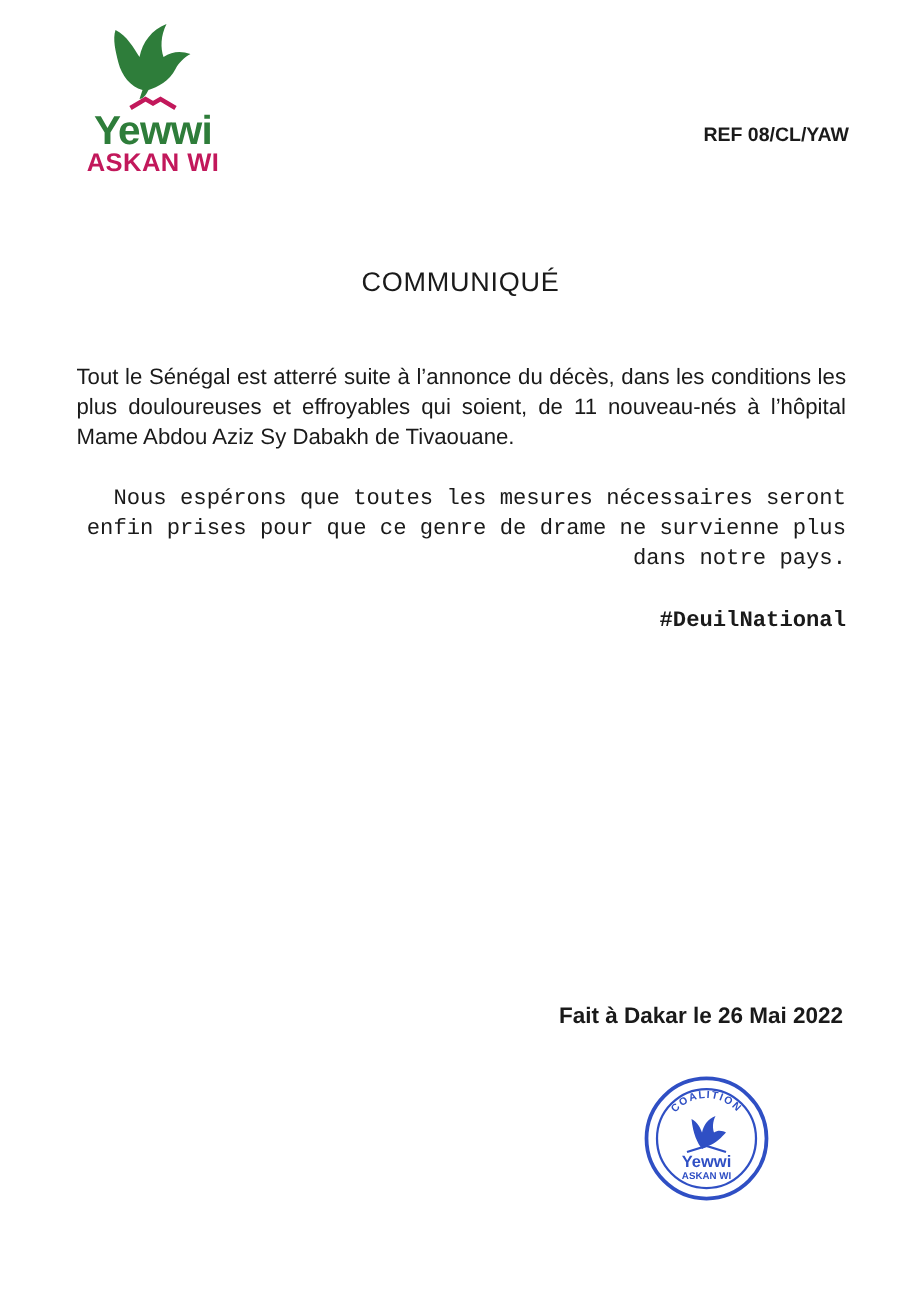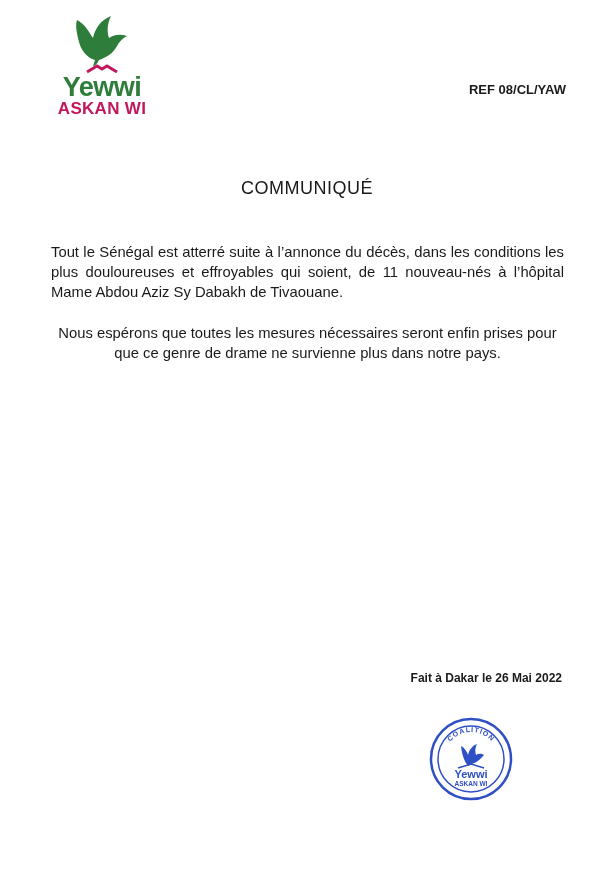--- a/index.html
+++ b/index.html
@@ -7,23 +7,23 @@
          font-family: "Liberation Sans", "DejaVu Sans", sans-serif; color: #1a1a1a; }
   .logo { position: absolute; left: 48px; top: 14px; width: 108px; text-align: center; }
   .logo svg { display: block; margin: 0 auto; }
   .logo .brand { font-weight: bold; color: #2e7d3a; font-size: 27px; line-height: 26px; letter-spacing: -0.5px; margin-top: -2px; }
   .logo .brand2 { font-weight: bold; color: #c2185b; font-size: 17px; line-height: 18px; letter-spacing: 0.3px; }
   .ref { position: absolute; right: 48px; top: 82px; font-weight: bold; font-size: 13px; }
   .title { position: absolute; left: 0; right: 0; top: 178px; text-align: center;
            font-weight: normal; font-size: 18px; letter-spacing: 0.5px; }
   .body { position: absolute; left: 51px; width: 513px; top: 232px; font-size: 14.8px; line-height: 20px; margin-top: 10px; }
   .body p { margin: 0 0 21px 0; text-align: justify; }
-  .body p.left { text-align: center; }
+  .body p.left { text-align: right; font-family: Liberation Mono, monospace; }
   .body p.bold { font-weight: bold; }
-  .sign { position: absolute; right: 52px; top: 668px; text-align: center; font-weight: bold; font-size: 12px; line-height: 20px; }
+  .sign { position: absolute; right: 52px; top: 668px; text-align: center; font-weight: bold; font-size: 15px; line-height: 20px; }
   .stamp { position: absolute; left: 428px; top: 716px; width: 86px; height: 86px; }
 </style>
 </head>
 <body>
 
 <div class="logo">
   <svg width="70" height="62" viewBox="0 0 70 62">
     <path d="M10 6 C18 10 22 18 26 24 C28 14 34 6 44 2 C40 10 40 18 42 24 C48 20 54 20 60 22 C56 24 52 28 50 32 C46 40 38 44 32 46 C30 50 28 52 26 52 L28 46 C20 44 14 36 12 28 C10 20 8 12 10 6 Z" fill="#2e7d3a"></path>
     <path d="M20 58 L30 52 L35 55 L40 52 L50 58" stroke="#c2185b" stroke-width="3" fill="none"></path>
   </svg>
@@ -31,20 +31,21 @@
   <div class="brand2">ASKAN WI</div>
 </div>
 
 <div class="ref">REF 08/CL/YAW</div>
 
 <div class="title">COMMUNIQUÉ</div>
 
 <div class="body">
   <p>Tout le Sénégal est atterré suite à l’annonce du décès, dans les conditions les plus douloureuses et effroyables qui soient, de 11 nouveau-nés à l’hôpital Mame Abdou Aziz Sy Dabakh de Tivaouane.</p>
   <p class="left">Nous espérons que toutes les mesures nécessaires seront enfin prises pour que ce genre de drame ne survienne plus dans notre pays.</p>
+  <p class="bold left">#DeuilNational</p>
 </div>
 
 <div class="sign">
   <div>Fait à Dakar le 26 Mai 2022</div>
 </div>
 
 <svg class="stamp" viewBox="0 0 86 86">
   <defs>
     <path id="arcTop" d="M16 43 A27 27 0 0 1 70 43"></path>
   </defs>

